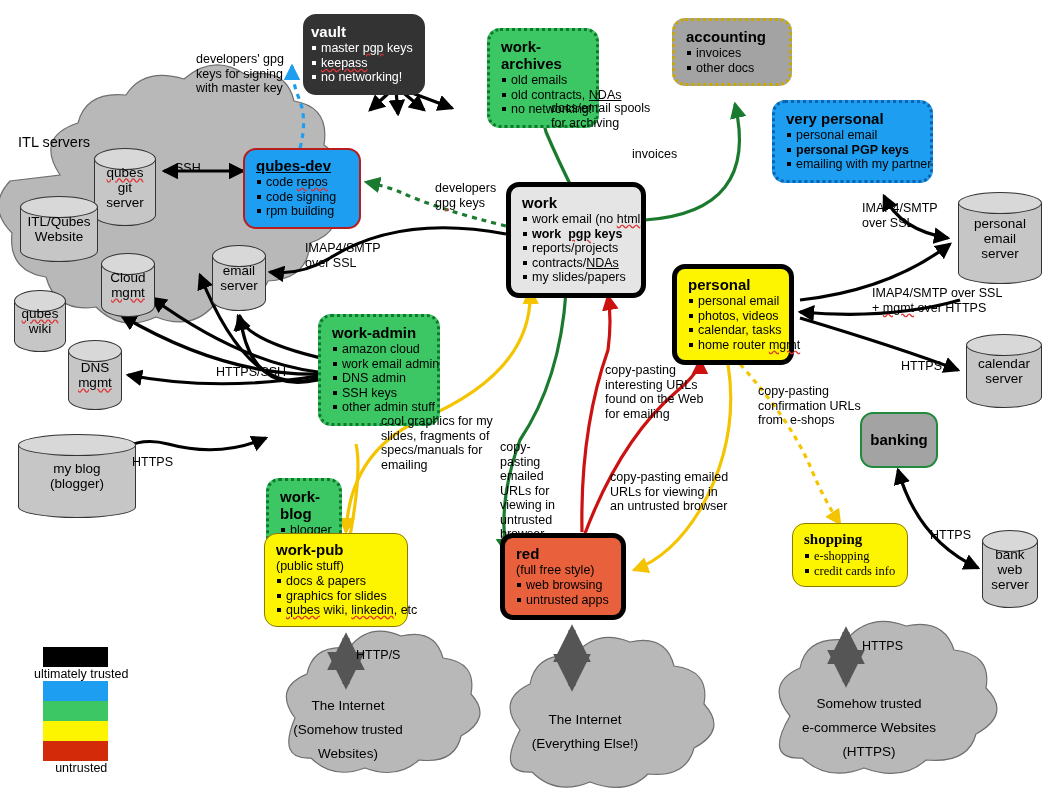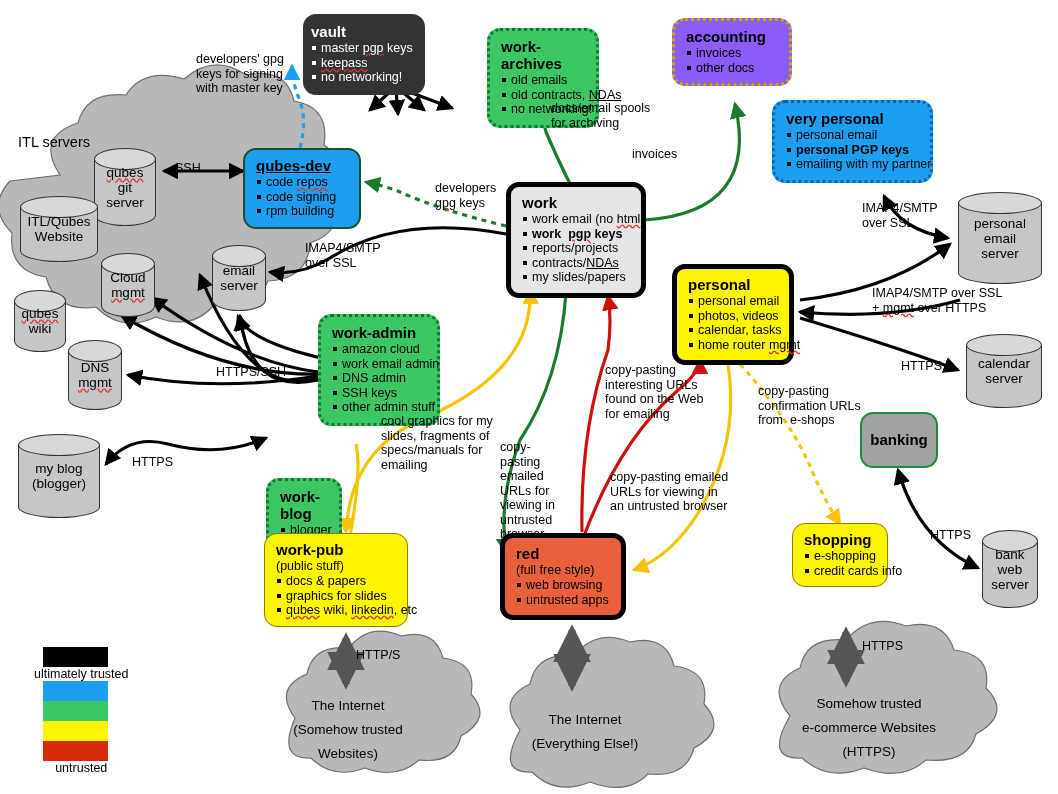--- a/index.html
+++ b/index.html
@@ -16,25 +16,25 @@
   .vm ul{margin:1px 0 0 0;padding:0;list-style:none;}
   .vm li{font-size:12.5px;line-height:14.5px;padding-left:10px;position:relative;white-space:nowrap;}
   .vm li:before{content:"";position:absolute;left:1px;top:5px;width:4px;height:4px;background:#000;}
   .vm li.b{font-weight:bold;}
   .u{text-decoration:underline;}
   .sq{text-decoration:underline;text-decoration-color:#d33;text-decoration-style:wavy;
       -webkit-text-decoration-color:#d33;-webkit-text-decoration-style:wavy;}
 
   .c-black{background:#333333;color:#fff;border:2px solid #333333;padding-left:6px;}
   .c-black li:before{background:#fff;}
-  .c-blue{background:#1e9ef0;color:#000;border:2px solid #14532d;}
+  .c-blue{background:#1e9ef0;color:#000;border:2px solid #b91c1c;}
   .c-blue-d{background:#1e9ef0;color:#000;border:3px dotted #0a63b0;}
   .c-green{background:#a3a3a3;color:#000;border:2px solid #1f8a3c;}
   .c-green-d{background:#3cc764;color:#000;border:3px dotted #0f7a2e;}
-  .c-yellow-d{background:#8b5cf6;color:#000;border:3px dotted #c9a800;}
+  .c-yellow-d{background:#a3a3a3;color:#000;border:3px dotted #c9a800;}
   .c-yellow-t{background:#fdf500;color:#000;border:1.5px solid #8c7a00;}
   .thick{border:5px solid #000;}
   .work{background:#e5e5e5;}
   .pers{background:#fdf500;}
   .redv{background:#e8603c;}
 
   .lbl{position:absolute;z-index:4;font-size:12.5px;line-height:14.5px;color:#000;white-space:pre;}
 
   .cyl{position:absolute;z-index:2;}
   .cyl .cap{position:absolute;left:0;top:0;width:100%;height:22px;border-radius:50%/50%;
@@ -144,21 +144,21 @@
       </div>
   </div>
   <div class="cyl" style="left:982px;top:530px;width:56px;height:78px;">
     <div class="bot"></div>
       <div class="body"></div>
       <div class="cap"></div>
     <div class="txt sm">
         <span>bank<br>web<br>server</span>
       </div>
   </div>
-  <div class="cyl" style="left:18px;top:434px;width:82px;height:84px;">
+  <div class="cyl" style="left:18px;top:434px;width:82px;height:84px;padding-left:36px;">
     <div class="bot"></div>
       <div class="body"></div>
       <div class="cap"></div>
     <div class="txt sm">
         <span>my blog<br>(blogger)</span>
       </div>
   </div>
 
   <svg class="layer" id="edges" viewBox="0 0 1058 794">
     <defs>
@@ -344,21 +344,21 @@
     <ul>
       <li>web browsing</li>
       <li>untrusted apps</li>
     </ul>
   </div>
 
   <div class="node vm c-green" style="left:860px;top:412px;width:78px;height:56px;display:flex;align-items:center;justify-content:center;">
     <div class="ttl" style="margin:0;">banking</div>
   </div>
 
-  <div class="node vm c-yellow-t" style="left:792px;top:523px;width:96px;">
+  <div class="node vm c-yellow-t" style="left:792px;top:523px;width:116px;font-family:Liberation Serif, serif;">
     <div class="ttl">shopping</div>
     <ul>
       <li>e-shopping</li>
       <li>credit cards info</li>
     </ul>
   </div>
 
   <div class="lbl" style="left:196px;top:52px;">developers' gpg
 keys for signing
 with master key</div>

